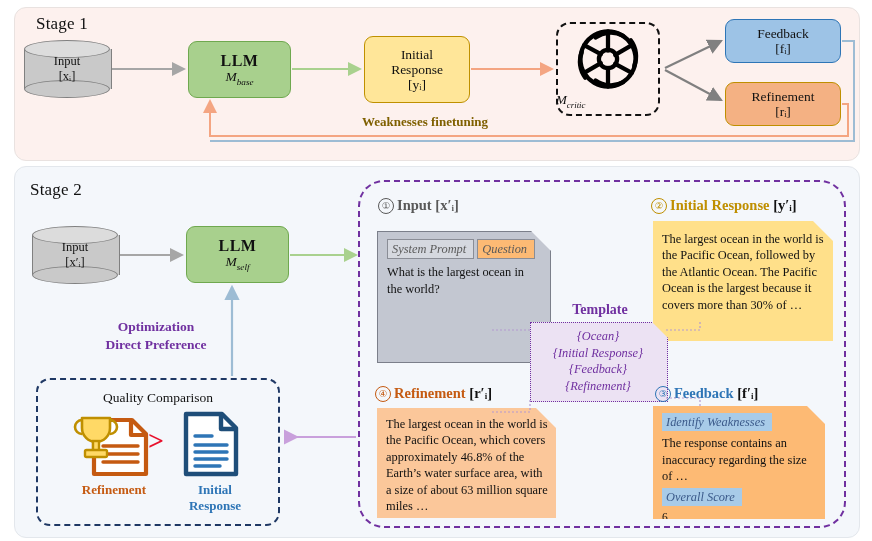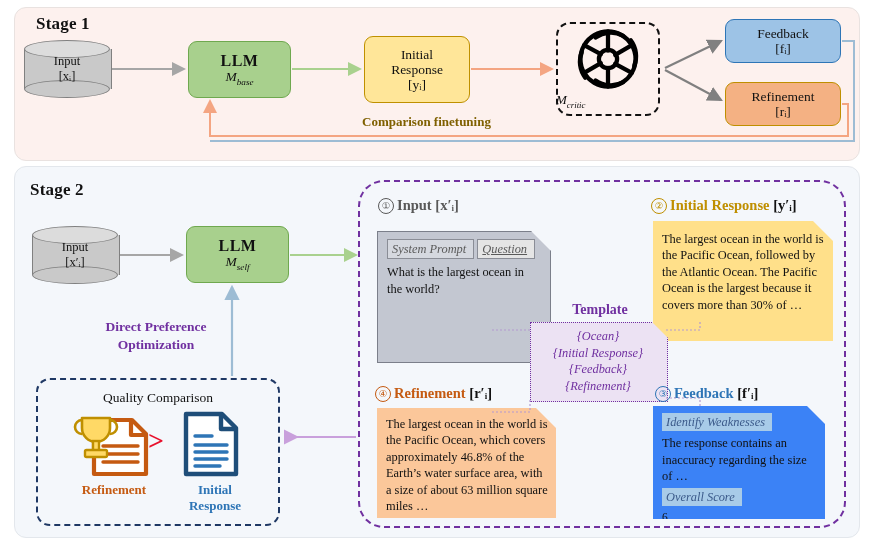--- a/index.html
+++ b/index.html
@@ -1,21 +1,21 @@
 <!DOCTYPE html>
 <html><head>
 <meta charset="utf-8">
 <style>
   html,body{margin:0;padding:0;background:#ffffff;}
   body{width:872px;height:541px;position:relative;overflow:hidden;
        font-family:"Liberation Serif","DejaVu Serif",serif;color:#111;}
   .panel{position:absolute;border-radius:12px;}
   #stage1-panel{left:14px;top:7px;width:844px;height:152px;background:#fdf1ee;border:1px solid #e9e2e0;}
   #stage2-panel{left:14px;top:166px;width:844px;height:370px;background:#f4f7fb;border:1px solid #e3e7ec;}
-  .stage-title{position:absolute;font-weight:bold;font-size:17px;letter-spacing:.2px;color:#111;}
+  .stage-title{position:absolute;font-weight:normal;font-size:17px;letter-spacing:.2px;color:#111;}
   .node{position:absolute;box-sizing:border-box;display:flex;flex-direction:column;
         align-items:center;justify-content:center;text-align:center;line-height:1.12;}
   .rnode{border-radius:9px;border:1.6px solid;font-size:13.5px;}
   .llm{background:#a8d08d;border-color:#6fa84f;}
   .llm .l1{font-weight:bold;font-size:16px;letter-spacing:.5px;}
   .llm .l2{font-size:13.5px;font-style:italic;}
   .yellowbox{background:#ffe699;border-color:#bf9000;}
   .bluebox{background:#9dc3e6;border-color:#2e75b6;}
   .orangebox{background:#f4b183;border-color:#bf8f00;}
   .cyl{position:absolute;}
@@ -82,43 +82,43 @@
 <div class="node rnode bluebox" id="s1-fb" style="left:725px;top:19px;width:116px;height:44px;">
   <span>Feedback</span>
   <span class="italser">[fᵢ]</span>
 </div>
 
 <div class="node rnode orangebox" id="s1-rf" style="left:725px;top:82px;width:116px;height:44px;">
   <span>Refinement</span>
   <span class="italser">[rᵢ]</span>
 </div>
 
-<div style="position:absolute;left:362px;top:114px;font-weight:bold;font-size:13px;color:#7f6000;">Comparison finetuning</div>
+<div style="position:absolute;left:362px;top:114px;font-weight:bold;font-size:13px;color:#7f6000;">Weaknesses finetuning</div>
 
 <div class="panel" id="stage2-panel"></div>
 <div class="stage-title" style="left:30px;top:180px;">Stage 2</div>
 
 <div class="cyl" id="s2-input" style="left:32px;top:226px;width:86px;height:58px;">
   <div class="body"></div>
   <div class="bot"></div>
   <div class="top"></div>
   <div class="lbl">
     <span>Input</span>
     <span class="italser">[x′ᵢ]</span>
   </div>
 </div>
 
 <div class="node rnode llm" id="s2-llm" style="left:186px;top:226px;width:103px;height:57px;">
   <span class="l1">LLM</span>
   <span class="l2"><i>M</i><sub>self</sub></span>
 </div>
 
 <div style="position:absolute;left:56px;top:318px;width:200px;text-align:center;font-weight:bold;font-size:13.5px;color:#7030a0;line-height:1.35;">
+  <div>Optimization</div>
   <div>Direct Preference</div>
-  <div>Optimization</div>
 </div>
 
 <div class="dashbox" id="qc-box" style="left:36px;top:378px;width:244px;height:148px;border:2.6px dashed #1f3864;"></div>
 <div style="position:absolute;left:36px;top:390px;width:244px;text-align:center;font-size:13.5px;">Quality Comparison</div>
 
 <svg style="position:absolute;left:72px;top:410px;width:84px;height:70px;" viewBox="0 0 84 70">
   <path d="M22,10 L60,10 L74,24 L74,64 L22,64 Z" fill="#ffffff" stroke="#c55a11" stroke-width="4.2" stroke-linejoin="round"></path>
   <path d="M59,10 L59,25 L74,25" fill="none" stroke="#c55a11" stroke-width="4.2" stroke-linejoin="round"></path>
   <g stroke="#c55a11" stroke-width="3.4" stroke-linecap="round">
     <path d="M31,36 H66"></path>
@@ -155,21 +155,21 @@
 </div>
 
 <div class="dashbox" id="purple-box" style="left:358px;top:180px;width:488px;height:348px;border:2.6px dashed #7030a0;border-radius:26px;"></div>
 
 <div class="seclabel" style="left:378px;top:197px;color:#595959;">
   <span class="circ">①</span><span>Input</span> <span class="italser">[x′ᵢ]</span>
 </div>
 <div class="note" id="note-input" style="left:377px;top:231px;width:174px;height:132px;background:#c3c7d1;border:1.2px solid #7b7f8a;
      clip-path:polygon(0 0, calc(100% - 20px) 0, 100% 20px, 100% 100%, 0 100%);">
   <span class="sub" style="background:#d5d8df;border:1.1px solid #8a8d96;">System Prompt</span>
-  <span class="sub" style="background:#e5e5e5;border:1.1px solid #8a8d96;text-decoration:underline;">Question</span>
+  <span class="sub" style="background:#fdba74;border:1.1px solid #8a8d96;">Question</span>
   <div style="margin-top:3px;">What is the largest ocean in the world?</div>
 </div>
 
 <div class="seclabel" style="left:651px;top:197px;color:#bf8f00;">
   <span class="circ">②</span><span>Initial Response</span> <span class="italser" style="color:#111">[y′ᵢ]</span>
 </div>
 <div class="note" id="note-ir" style="left:653px;top:221px;width:180px;height:120px;background:#ffe08a;border:none;
      clip-path:polygon(0 0, calc(100% - 20px) 0, 100% 20px, 100% 100%, 0 100%);">
   <div style="padding-top:3px;">The largest ocean in the world is the Pacific Ocean, followed by the Atlantic Ocean. The Pacific Ocean is the largest because it covers more than 30% of …</div>
 </div>
@@ -188,21 +188,21 @@
   <span class="circ">④</span><span>Refinement</span> <span class="italser" style="color:#111">[r′ᵢ]</span>
 </div>
 <div class="note" id="note-rf" style="left:377px;top:408px;width:179px;height:110px;background:#fbc79a;border:none;
      clip-path:polygon(0 0, calc(100% - 20px) 0, 100% 20px, 100% 100%, 0 100%);">
   <div style="padding-top:1px;">The largest ocean in the world is the Pacific Ocean, which covers approximately 46.8% of the Earth’s water surface area, with a size of about 63 million square miles …</div>
 </div>
 
 <div class="seclabel" style="left:655px;top:385px;color:#2e75b6;">
   <span class="circ">③</span><span>Feedback</span> <span class="italser" style="color:#111">[f′ᵢ]</span>
 </div>
-<div class="note" id="note-fb" style="left:653px;top:406px;width:172px;height:113px;background:#3b82f6;border:none;
+<div class="note" id="note-fb" style="left:653px;top:406px;width:172px;height:113px;background:#fdba74;border:none;
      clip-path:polygon(0 0, calc(100% - 18px) 0, 100% 18px, 100% 100%, 0 100%);">
   <span class="sub" style="background:#a8cbe8;color:#3b5a8a;">Identify Weaknesses</span>
   <div style="margin:2px 0 3px 0;">The response contains an inaccuracy regarding the size of …</div>
   <span class="sub" style="background:#a8cbe8;color:#3b5a8a;">Overall Score</span>
   <div style="margin-top:2px;font-size:11.5px;">6</div>
 </div>
 
 <svg class="wires">
   <defs>
     <marker id="ag" markerWidth="7" markerHeight="7" refX="6" refY="3.5" orient="auto">

